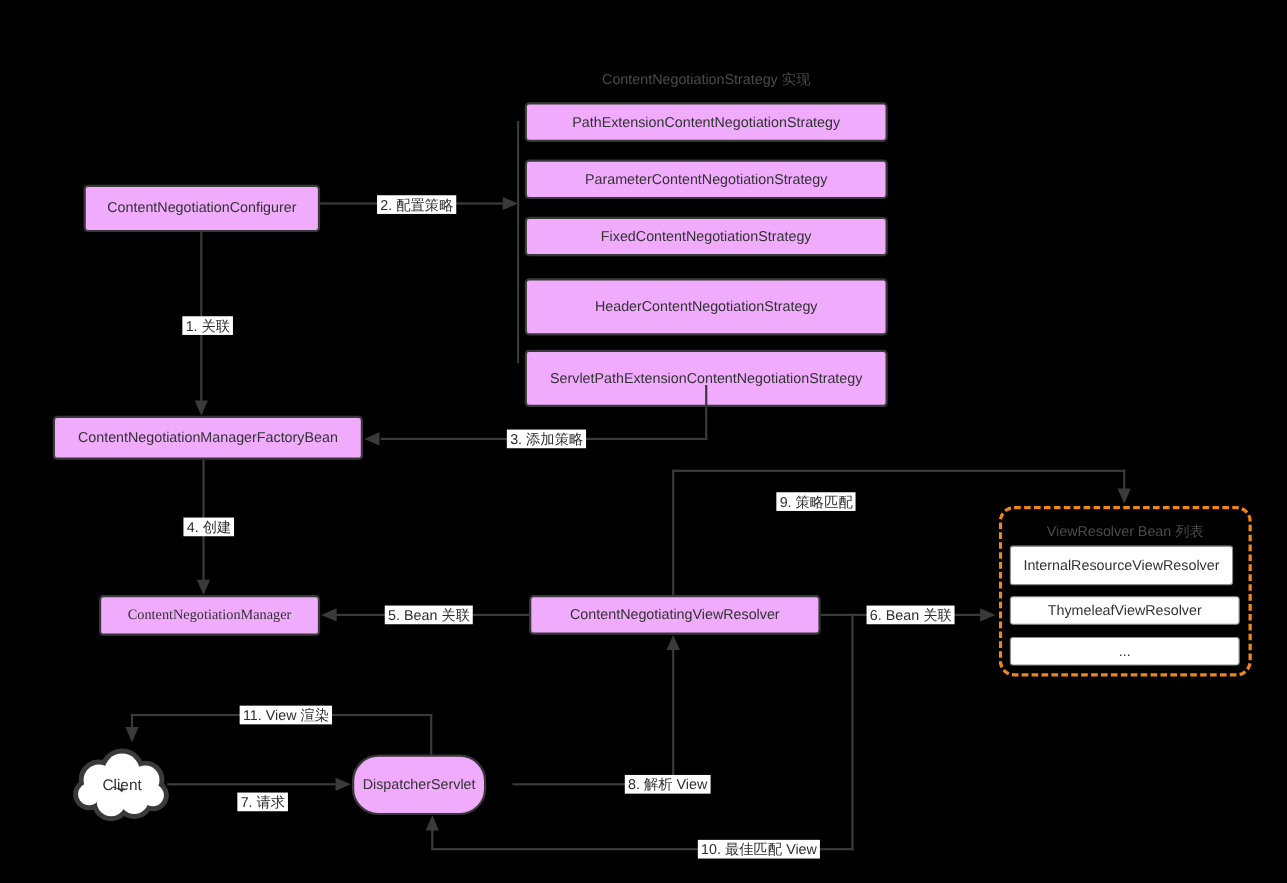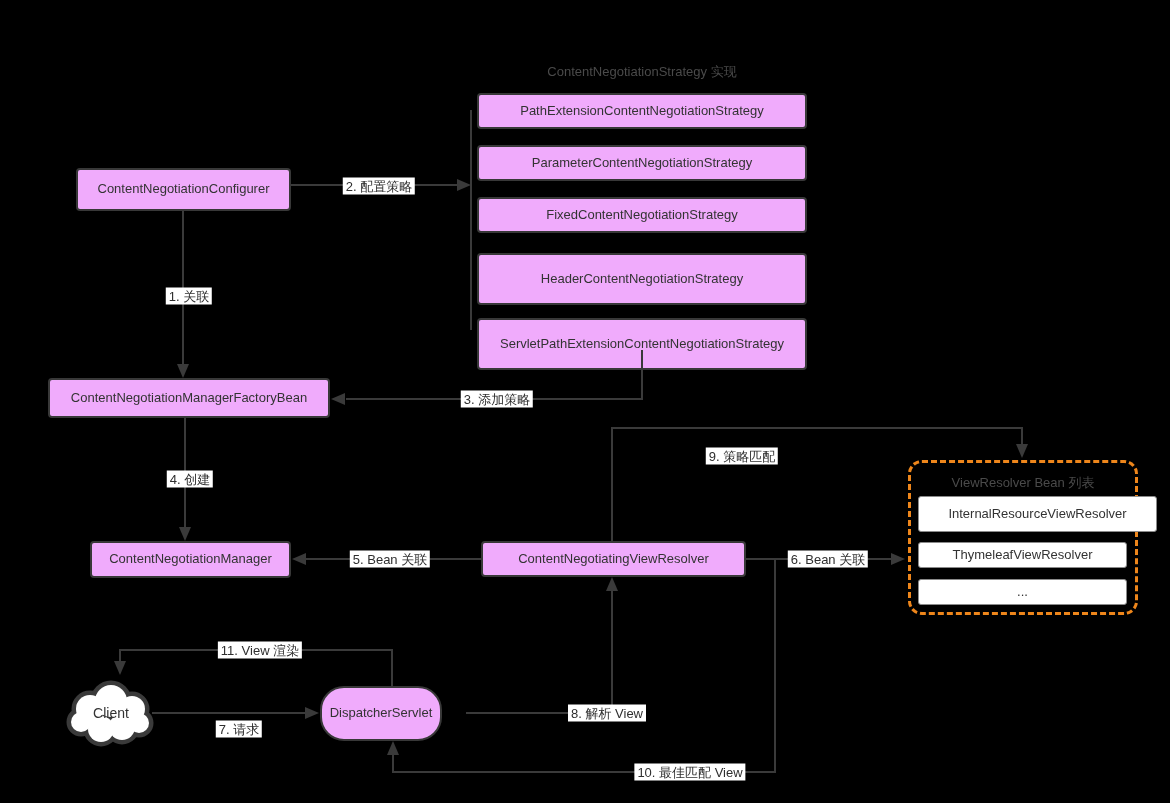--- a/index.html
+++ b/index.html
@@ -55,26 +55,26 @@
   <div class="group-title" style="left:477px;top:63px;width:330px;">ContentNegotiationStrategy 实现</div>
 
   <div class="node" style="left:477px;top:93px;width:330px;height:36px;">PathExtensionContentNegotiationStrategy</div>
   <div class="node" style="left:477px;top:145px;width:330px;height:36px;">ParameterContentNegotiationStrategy</div>
   <div class="node" style="left:477px;top:197px;width:330px;height:36px;">FixedContentNegotiationStrategy</div>
   <div class="node" style="left:477px;top:253px;width:330px;height:52px;">HeaderContentNegotiationStrategy</div>
   <div class="node" style="left:477px;top:318px;width:330px;height:52px;padding:0 6px;">ServletPathExtensionContentNegotiationStrategy</div>
 
   <div class="node" style="left:76px;top:168px;width:215px;height:43px;padding:0 8px;">ContentNegotiationConfigurer</div>
   <div class="node" style="left:48px;top:378px;width:282px;height:40px;padding:0 11px;">ContentNegotiationManagerFactoryBean</div>
-  <div class="node" style="left:90px;top:541px;width:201px;height:37px;padding:0 12px;">ContentNegotiationManager</div>
+  <div class="node" style="left:90px;top:541px;width:201px;height:37px;padding:0 12px;font-family:Liberation Serif, serif;">ContentNegotiationManager</div>
   <div class="node" style="left:481px;top:541px;width:265px;height:36px;">ContentNegotiatingViewResolver</div>
 
   <div class="dashed-box" style="left:908px;top:460px;width:230px;height:155px;"></div>
   <div class="group-title" style="left:908px;top:474px;width:230px;">ViewResolver Bean 列表</div>
-  <div class="inner-node" style="left:918px;top:496px;width:239px;height:36px;padding:0 6px;">InternalResourceViewResolver</div>
+  <div class="inner-node" style="left:918px;top:496px;width:203px;height:36px;padding:0 6px;">InternalResourceViewResolver</div>
   <div class="inner-node" style="left:918px;top:542px;width:209px;height:26px;">ThymeleafViewResolver</div>
   <div class="inner-node" style="left:918px;top:579px;width:209px;height:26px;">...</div>
 
   <div class="node square" style="left:320px;top:686px;width:122px;height:55px;border-radius:24px;">DispatcherServlet</div>
 
   <div class="cloud-wrap" style="left:64px;top:676px;width:94px;height:74px;">
     <svg width="94" height="74" viewBox="0 0 94 74">
       <g stroke="#3a3a3a" stroke-width="9" fill="#fff">
         <circle cx="26" cy="33" r="14"></circle>
           <circle cx="47" cy="25" r="16"></circle>

